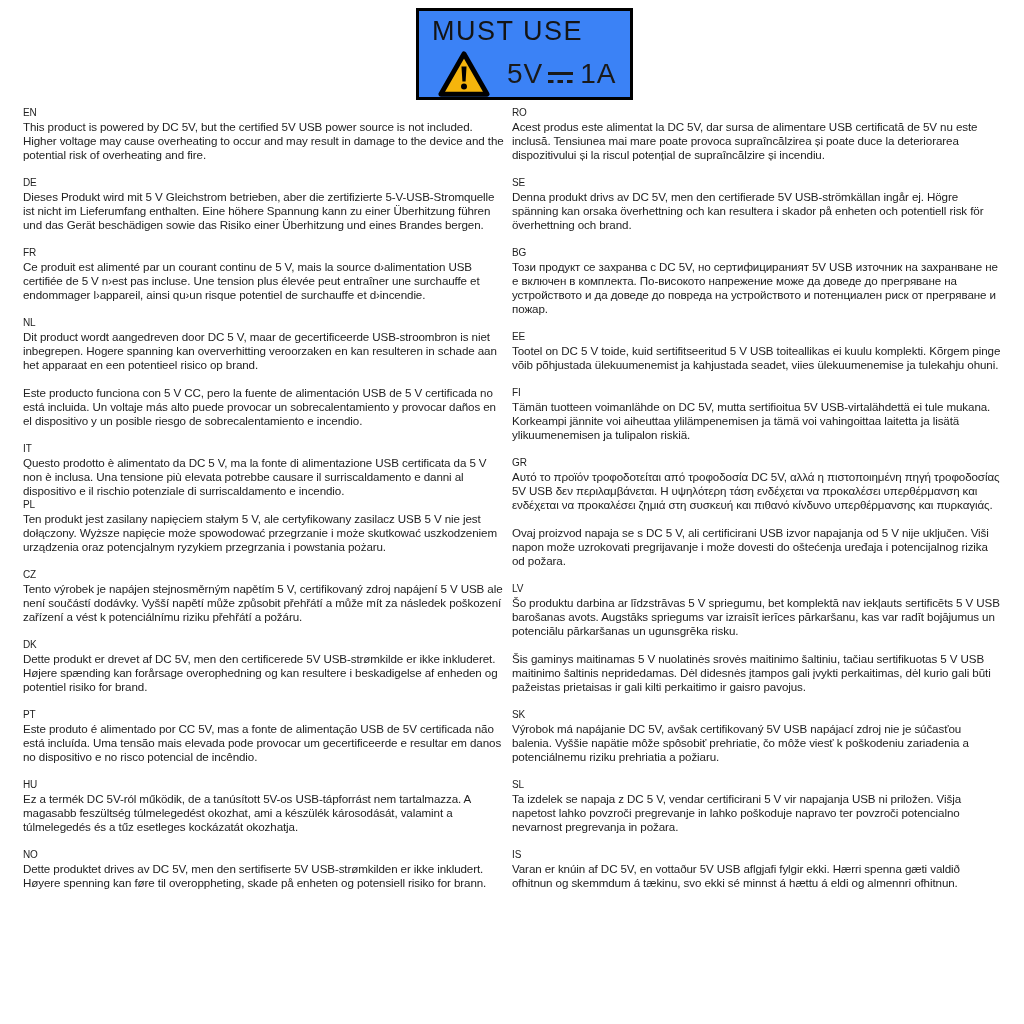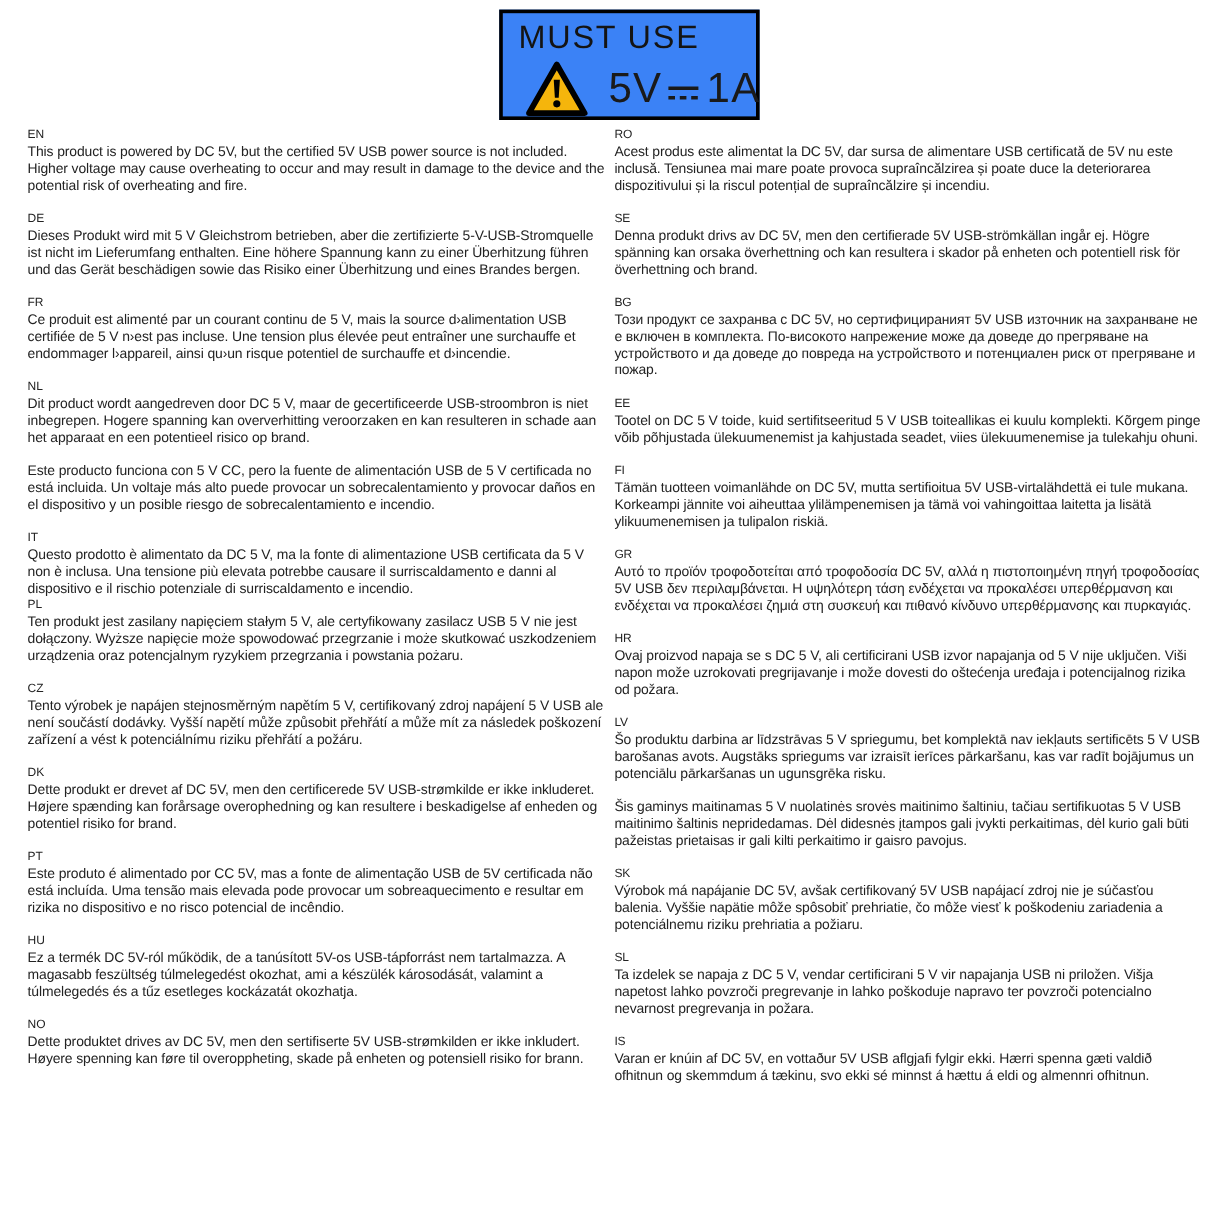--- a/index.html
+++ b/index.html
@@ -33,21 +33,21 @@
   }
   .box-rating-row {
     display: flex;
     align-items: center;
     margin: 3px 0 0 18px;
   }
   .warning-triangle { width: 54px; height: 48px; flex: 0 0 auto; }
   .rating-text {
     display: flex;
     align-items: center;
-    font-size: 35px;
+    font-size: 28px;
     letter-spacing: 1px;
     color: #1a1a1a;
     margin-left: 16px;
   }
   .dc-symbol { width: 27px; height: 15px; margin: 6px 6px 0 4px; }
   .col {
     position: absolute;
     top: 106px;
     font-size: 11.6px;
     line-height: 14px;
@@ -123,21 +123,21 @@
     <div class="lang-text">Tento výrobek je napájen stejnosměrným napětím 5 V, certifikovaný zdroj napájení 5 V USB ale není součástí dodávky. Vyšší napětí může způsobit přehřátí a může mít za následek poškození zařízení a vést k potenciálnímu riziku přehřátí a požáru.</div>
   </div>
 
   <div class="lang-block">
     <div class="lang-code">DK</div>
     <div class="lang-text">Dette produkt er drevet af DC 5V, men den certificerede 5V USB-strømkilde er ikke inkluderet. Højere spænding kan forårsage overophedning og kan resultere i beskadigelse af enheden og potentiel risiko for brand.</div>
   </div>
 
   <div class="lang-block">
     <div class="lang-code">PT</div>
-    <div class="lang-text">Este produto é alimentado por CC 5V, mas a fonte de alimentação USB de 5V certificada não está incluída. Uma tensão mais elevada pode provocar um sobreaquecimento e resultar em rizika no dispositivo e no risco potencial de incêndio.</div>
+    <div class="lang-text">Este produto é alimentado por CC 5V, mas a fonte de alimentação USB de 5V certificada não está incluída. Uma tensão mais elevada pode provocar um gecertificeerde e resultar em danos no dispositivo e no risco potencial de incêndio.</div>
   </div>
 
   <div class="lang-block">
     <div class="lang-code">HU</div>
     <div class="lang-text">Ez a termék DC 5V-ról működik, de a tanúsított 5V-os USB-tápforrást nem tartalmazza. A magasabb feszültség túlmelegedést okozhat, ami a készülék károsodását, valamint a túlmelegedés és a tűz esetleges kockázatát okozhatja.</div>
   </div>
 
   <div class="lang-block">
     <div class="lang-code">NO</div>
     <div class="lang-text">Dette produktet drives av DC 5V, men den sertifiserte 5V USB-strømkilden er ikke inkludert. Høyere spenning kan føre til overoppheting, skade på enheten og potensiell risiko for brann.</div>
@@ -168,21 +168,20 @@
     <div class="lang-code">FI</div>
     <div class="lang-text">Tämän tuotteen voimanlähde on DC 5V, mutta sertifioitua 5V USB-virtalähdettä ei tule mukana. Korkeampi jännite voi aiheuttaa ylilämpenemisen ja tämä voi vahingoittaa laitetta ja lisätä ylikuumenemisen ja tulipalon riskiä.</div>
   </div>
 
   <div class="lang-block">
     <div class="lang-code">GR</div>
     <div class="lang-text">Αυτό το προϊόν τροφοδοτείται από τροφοδοσία DC 5V, αλλά η πιστοποιημένη πηγή τροφοδοσίας 5V USB δεν περιλαμβάνεται. Η υψηλότερη τάση ενδέχεται να προκαλέσει υπερθέρμανση και ενδέχεται να προκαλέσει ζημιά στη συσκευή και πιθανό κίνδυνο υπερθέρμανσης και πυρκαγιάς.</div>
   </div>
 
   <div class="lang-block">
-    <div class="lang-code">HR</div>
     <div class="lang-text">Ovaj proizvod napaja se s DC 5 V, ali certificirani USB izvor napajanja od 5 V nije uključen. Viši napon može uzrokovati pregrijavanje i može dovesti do oštećenja uređaja i potencijalnog rizika od požara.</div>
   </div>
 
   <div class="lang-block">
     <div class="lang-code">LV</div>
     <div class="lang-text">Šo produktu darbina ar līdzstrāvas 5 V spriegumu, bet komplektā nav iekļauts sertificēts 5 V USB barošanas avots. Augstāks spriegums var izraisīt ierīces pārkaršanu, kas var radīt bojājumus un potenciālu pārkaršanas un ugunsgrēka risku.</div>
   </div>
 
   <div class="lang-block">
     <div class="lang-text">Šis gaminys maitinamas 5 V nuolatinės srovės maitinimo šaltiniu, tačiau sertifikuotas 5 V USB maitinimo šaltinis nepridedamas. Dėl didesnės įtampos gali įvykti perkaitimas, dėl kurio gali būti pažeistas prietaisas ir gali kilti perkaitimo ir gaisro pavojus.</div>

